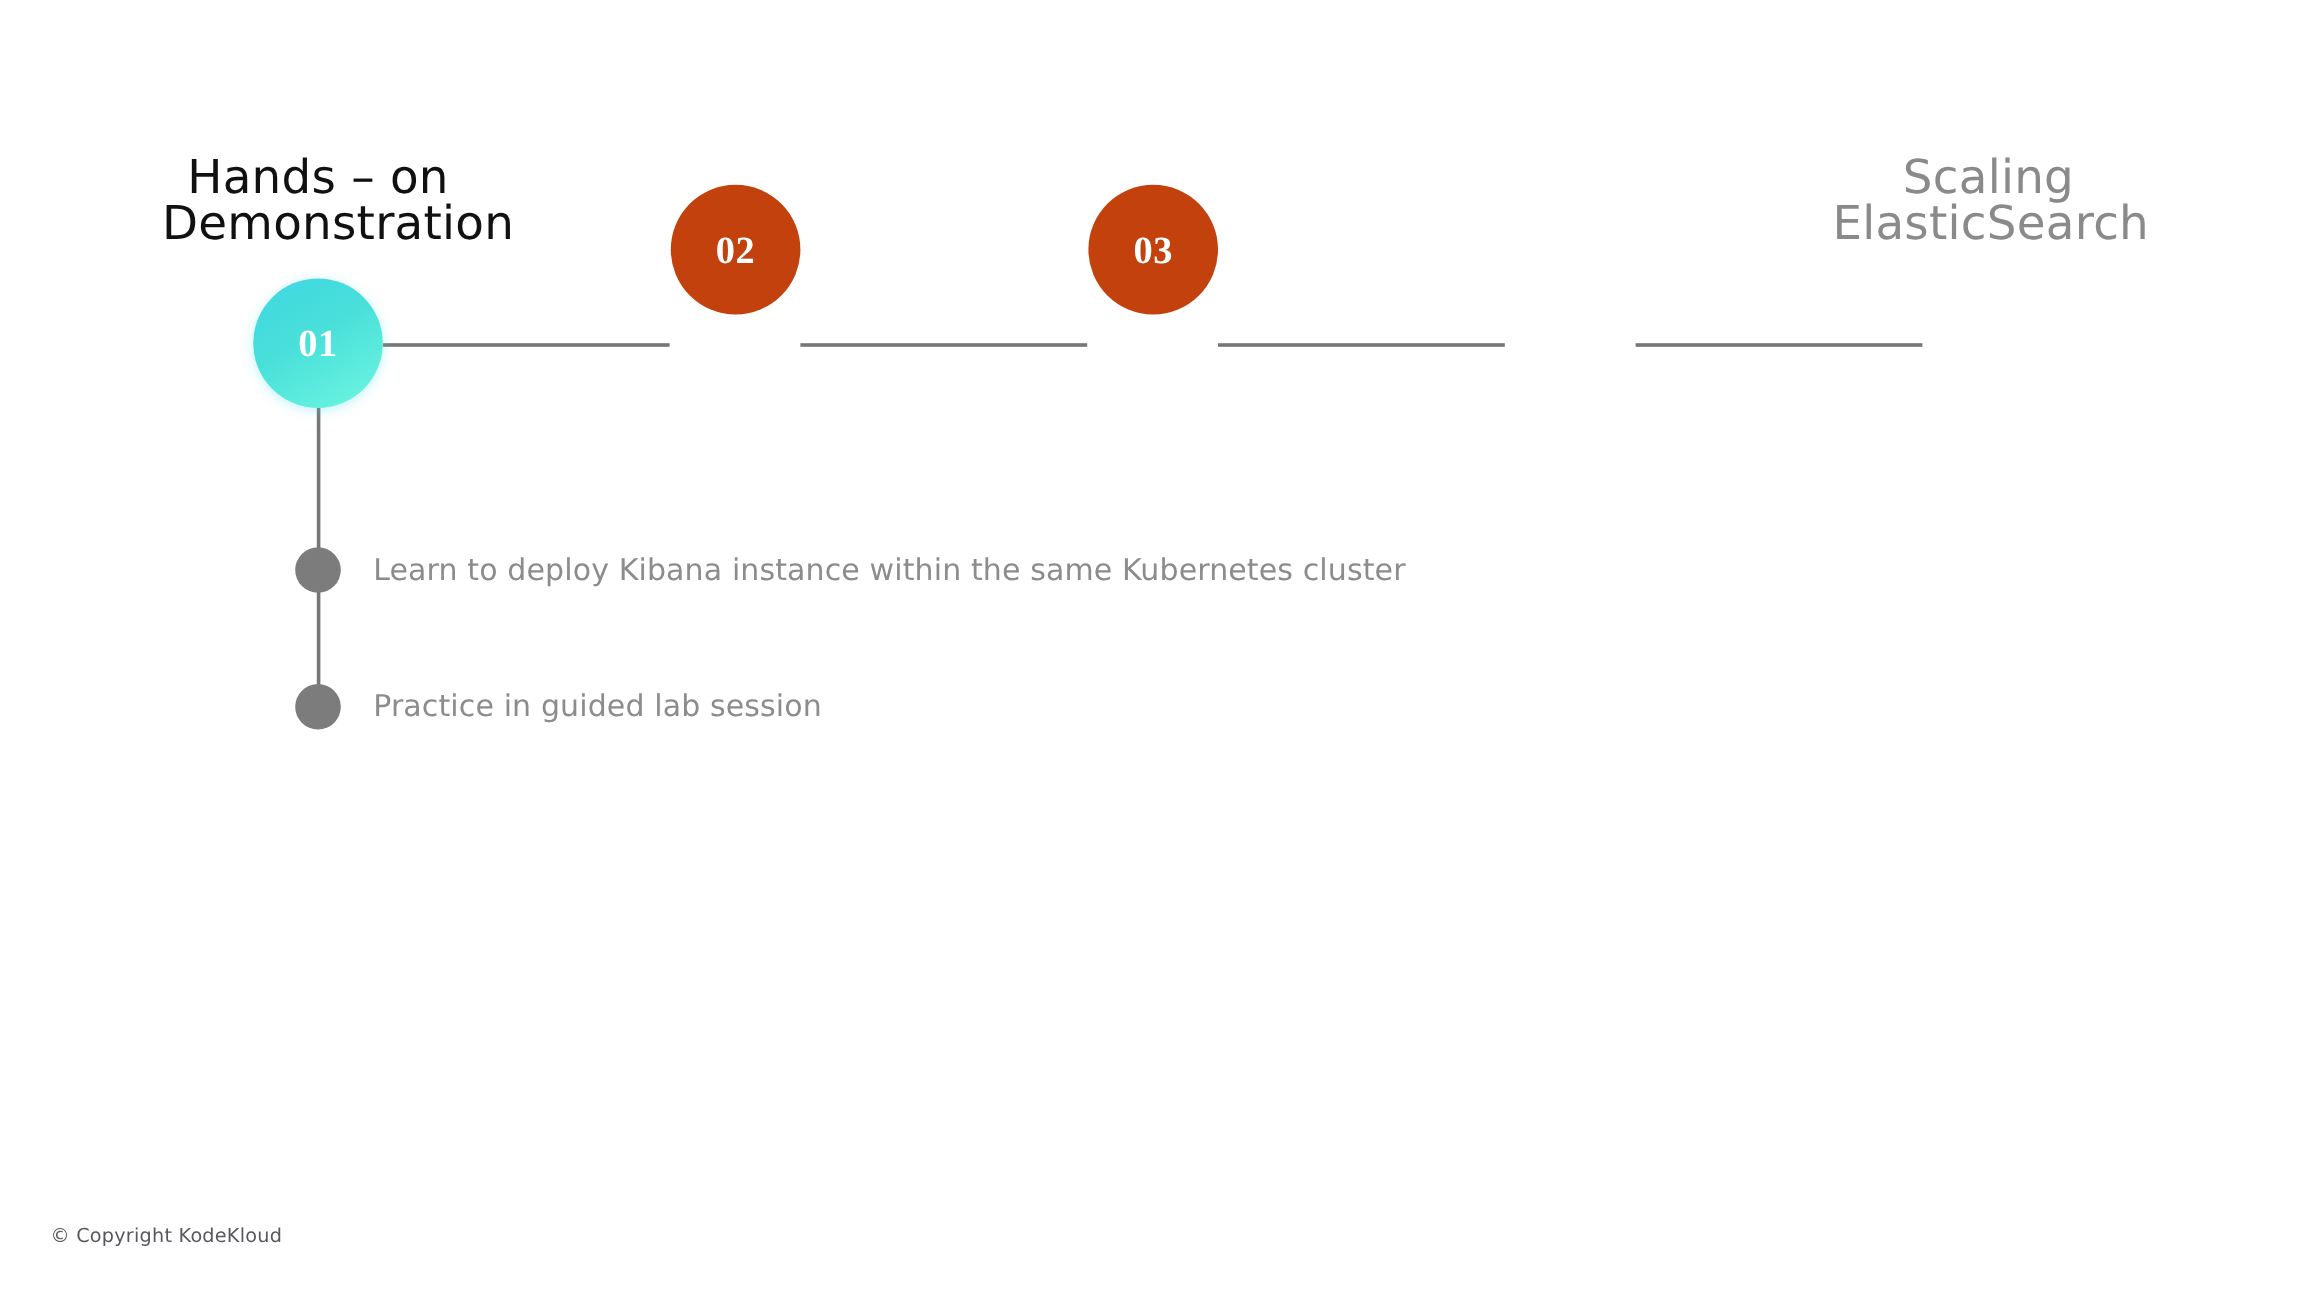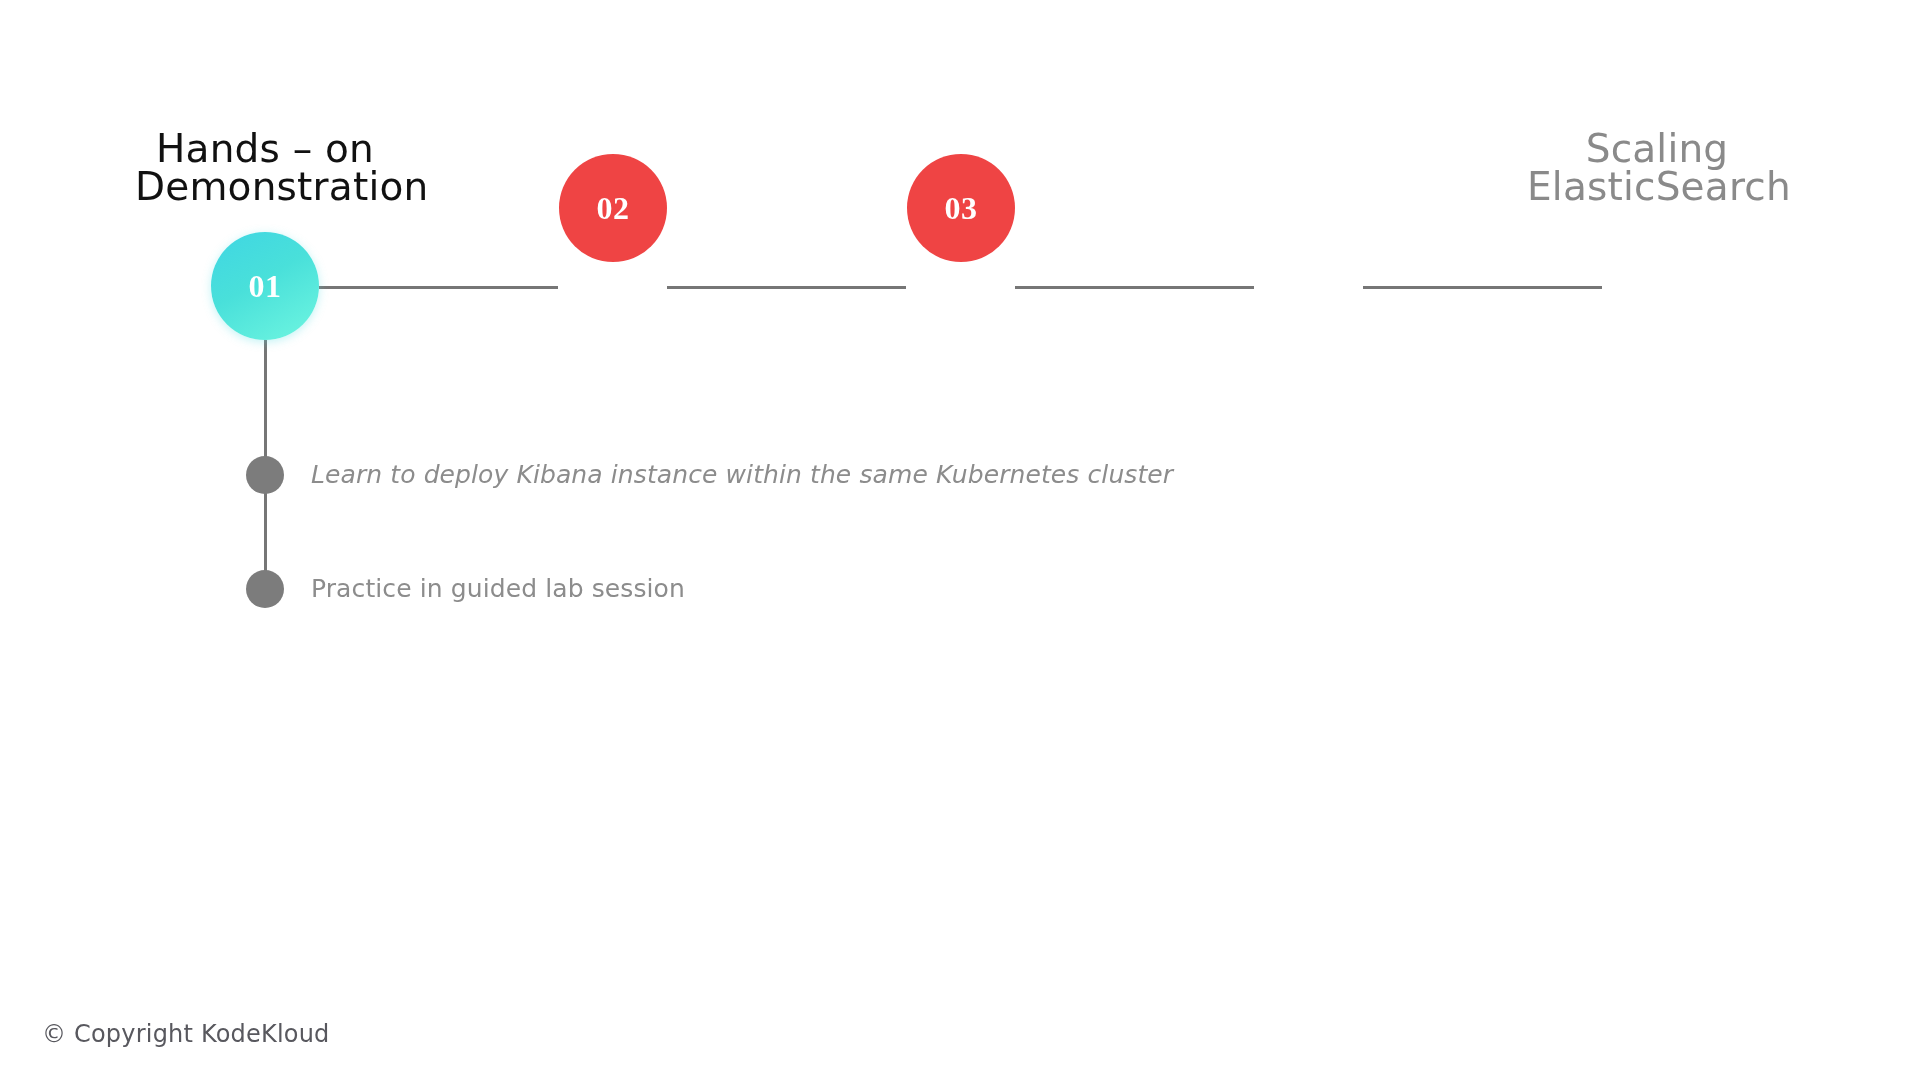--- a/index.html
+++ b/index.html
@@ -47,21 +47,21 @@
     height: 78px;
   }
   .step.active .step-label {
     color: #111111;
   }
   .circle {
     width: 108px;
     height: 108px;
     border-radius: 50%;
     margin: 24px auto 0 auto;
-    background: #ef4444;
+    background: #c2410c;
     display: flex;
     align-items: center;
     justify-content: center;
     position: relative;
     z-index: 3;
   }
   .step.active .circle {
     background: linear-gradient(150deg, #3fd6e3 0%, #49e0da 45%, #6ff6e0 100%);
     box-shadow: 0 2px 10px rgba(80, 220, 225, 0.35);
   }
@@ -106,21 +106,21 @@
     color: #8c8c8c;
     letter-spacing: 0.1px;
     white-space: nowrap;
   }
 
   
   .footer {
     position: absolute;
     left: 42px;
     top: 1020px;
-    font-size: 24px;
+    font-size: 16px;
     color: #58585e;
     letter-spacing: 0.2px;
   }
 </style>
 </head>
 <body>
 
 <div id="slide">
 
   <div class="h-connector" style="left:319px;width:239px;"></div>
@@ -151,21 +151,21 @@
   <div class="step" style="left:1179px;">
   </div>
 
   <div class="step" style="left:1527px;">
     <div class="step-label">Scaling
 ElasticSearch</div>
   </div>
 
   <div class="v-line"></div>
 
-  <div class="detail" style="top:458px;font-style:italic;">
+  <div class="detail" style="top:458px;">
     <span class="detail-dot"></span>
     <span class="detail-text">Learn to deploy Kibana instance within the same Kubernetes cluster</span>
   </div>
 
   <div class="detail" style="top:572px;">
     <span class="detail-dot"></span>
     <span class="detail-text">Practice in guided lab session</span>
   </div>
 
   <div class="footer">© Copyright KodeKloud</div>

